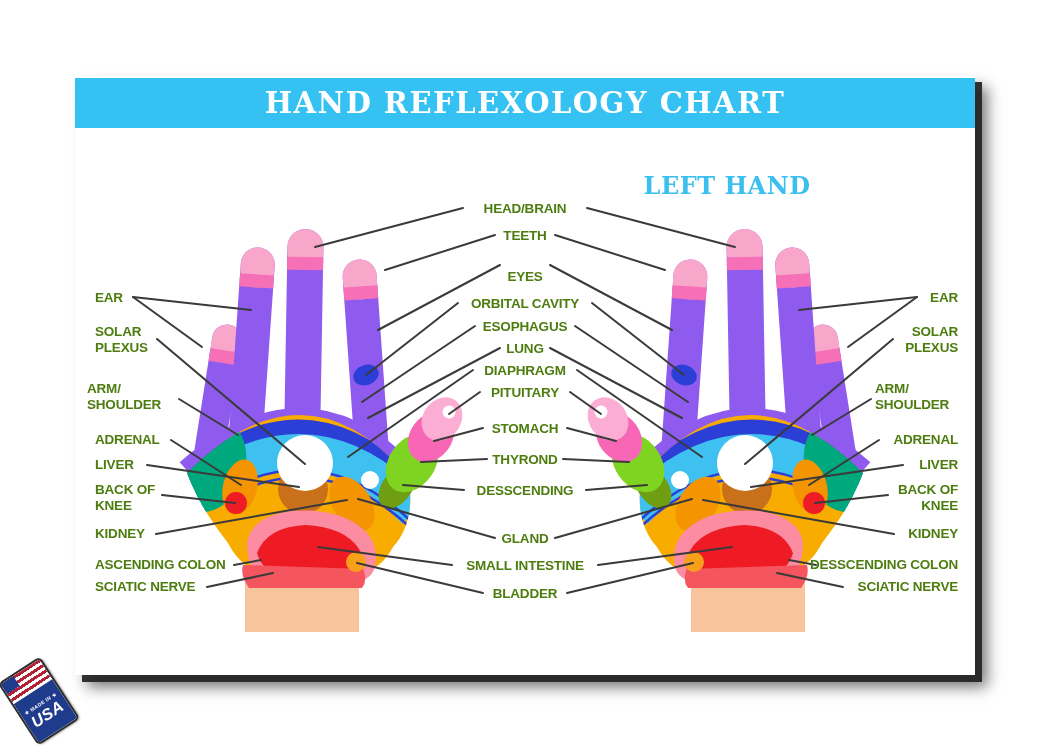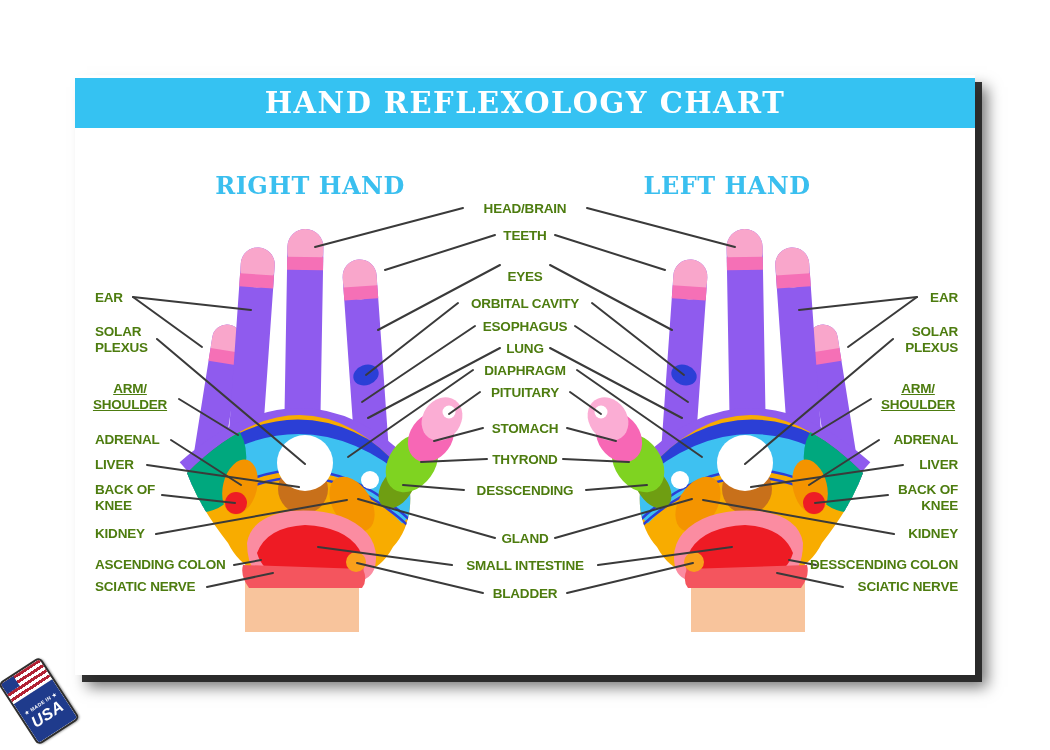--- a/index.html
+++ b/index.html
@@ -28,21 +28,21 @@
   .hand-heading.right{left:60px;}
   .hand-heading.left{left:477px;}
   .chart-svg{position:absolute;left:0;top:0;width:900px;height:600px;}
   .lbl{
     position:absolute;color:#4d7c0f;font-size:13.5px;font-weight:700;
     line-height:1.2;letter-spacing:-0.2px;
   }
   .lbl.c{left:360px;width:180px;text-align:center;}
   .lbl.l{text-align:left;}
   .lbl.r{text-align:right;}
-  .lbl.ctr{text-align:center;text-decoration:underline;}
+  .lbl.ctr{text-align:left;}
   
   .usa-tag{
     position:absolute;left:14px;top:664px;width:46px;height:70px;
     background:#ffffff;border:2px solid #2e2e2e;border-radius:5px;
     transform:rotate(-33deg);box-shadow:1px 1px 2px rgba(0,0,0,0.35);
     overflow:hidden;
   }
   .tag-flag{
     position:relative;width:100%;height:24px;
     background:repeating-linear-gradient(180deg,#B22234 0 3px,#ffffff 3px 6px);
@@ -178,21 +178,20 @@
       <line x1="819" y1="459" x2="628" y2="425"></line>
       <line x1="741" y1="490" x2="714" y2="485"></line>
       <line x1="768" y1="512" x2="702" y2="498"></line>
     </g>
   </svg>
 
   <div class="title-band">
     <h1>HAND REFLEXOLOGY CHART</h1>
   </div>
 
-  <div class="hand-heading right">RIGHT HAND</div>
   <div class="hand-heading left">LEFT HAND</div>
 
   <div class="lbl c" style="top:126px">HEAD/BRAIN</div>
   <div class="lbl c" style="top:153px">TEETH</div>
   <div class="lbl c" style="top:194px">EYES</div>
   <div class="lbl c" style="top:221px">ORBITAL CAVITY</div>
   <div class="lbl c" style="top:244px">ESOPHAGUS</div>
   <div class="lbl c" style="top:266px">LUNG</div>
   <div class="lbl c" style="top:288px">DIAPHRAGM</div>
   <div class="lbl c" style="top:310px">PITUITARY</div>

